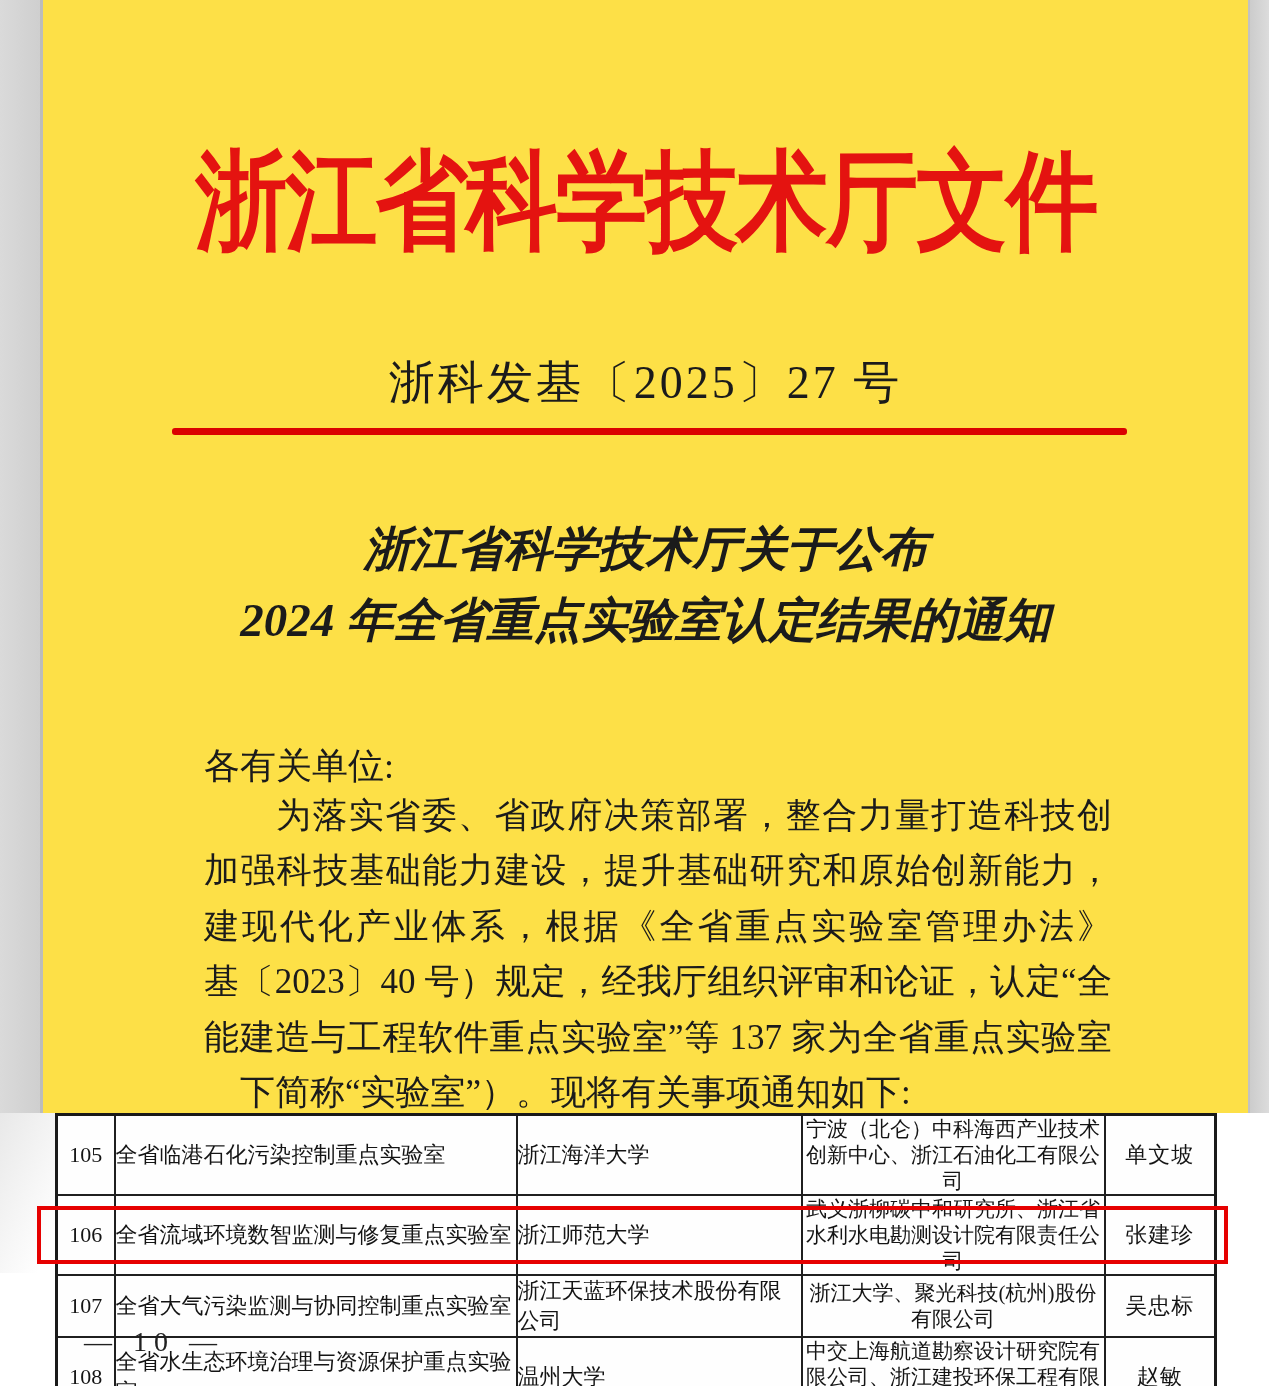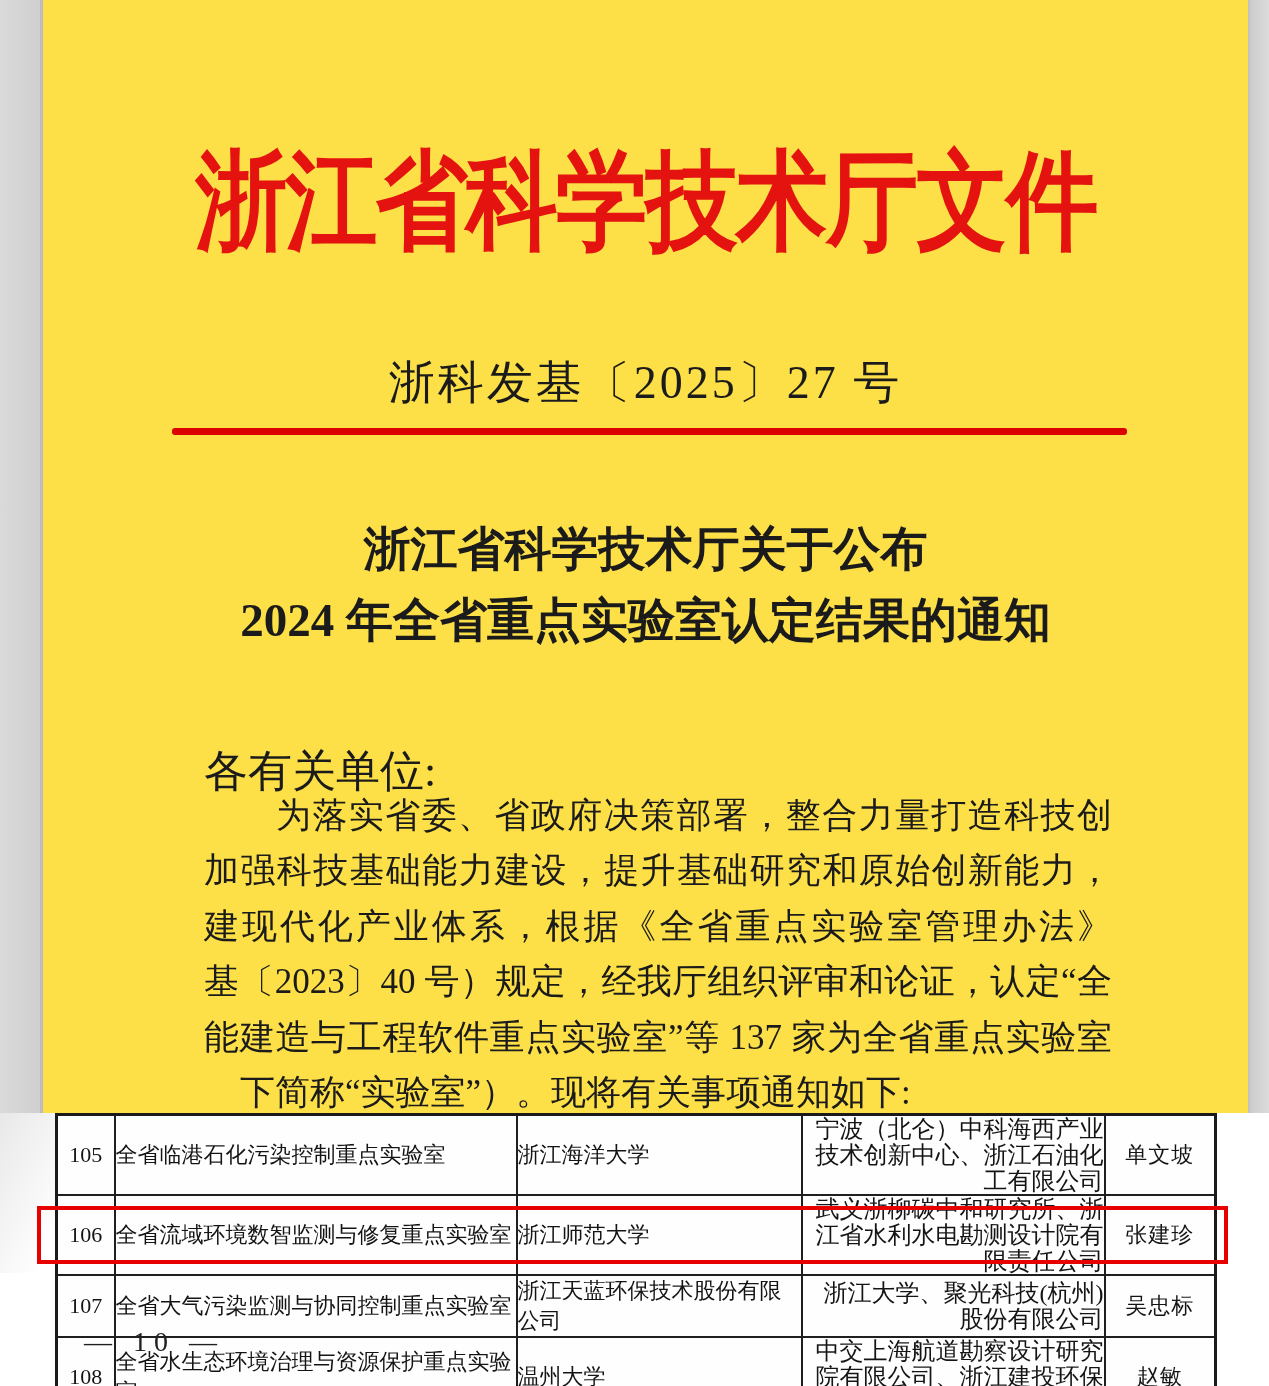--- a/index.html
+++ b/index.html
@@ -34,23 +34,23 @@
   .doc-number{
     position:absolute;top:352px;left:43px;width:1205px;text-align:center;
     font-size:46px;letter-spacing:3px;
   }
   .red-rule{
     position:absolute;top:428px;left:172px;width:955px;height:7px;
     background:var(--rule-red);border-radius:3px;
   }
   .subtitle{
     position:absolute;top:514px;left:43px;width:1205px;text-align:center;
-    font-weight:700;font-size:47px;line-height:71px;
+    font-weight:700;font-size:47px;line-height:71px;font-style:italic;
   }
-  .salutation{position:absolute;left:204px;top:742px;font-size:44px;}
+  .salutation{position:absolute;left:204px;top:742px;font-size:36px;}
   .body-text{position:absolute;left:204px;top:788px;width:908px;font-size:35px;}
   .body-line{
     height:55.4px;line-height:55.4px;text-align:justify;text-align-last:justify;
     text-justify:inter-character;overflow:hidden;
   }
   .body-line.first{text-indent:72px;}
   .body-line.last{text-align-last:left;margin-left:36px;}
   
   .table-section{position:absolute;left:0;top:1113px;width:1269px;height:273px;background:#ffffff;}
   .scan-smudge{
@@ -63,21 +63,21 @@
     font-size:22px;color:#141414;background:#fefefe;border:3px solid #1a1a1a;
   }
   table.results td{border:2px solid #1f1f1f;overflow:hidden;padding:0;vertical-align:middle;}
   tr.r0{height:50px;}
   tr.r1{height:46px;}
   tr.r2{height:54px;}
   tr.r3{height:48px;}
   td.col-no{text-align:center;}
   td.col-lab{padding-left:24px;text-align:left;margin-top:42px;}
   td.col-institution{padding-left:12px;text-align:left;}
-  td.col-partners{padding:1px 8px;font-size:24px;line-height:26px;text-align:right;margin-left:23px;}
+  td.col-partners{padding:1px 8px;font-size:21px;line-height:26px;text-align:center;margin-left:23px;}
   td.col-person{text-align:center;letter-spacing:1px;}
   .row-highlight{
     position:absolute;left:37px;top:93px;width:1183px;height:50px;
     border:4px solid var(--highlight-red);z-index:3;pointer-events:none;
   }
   .page-number{
     position:absolute;left:84px;top:213px;font-size:28px;letter-spacing:7px;color:#202020;
   }
 </style>
 </head>

